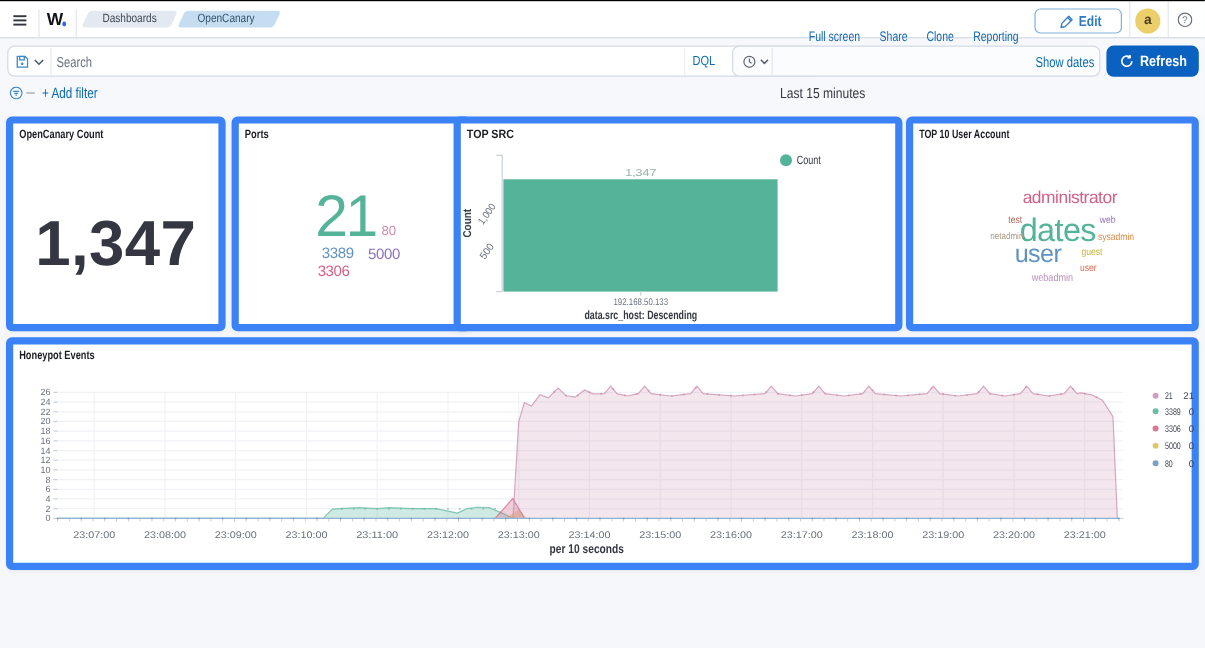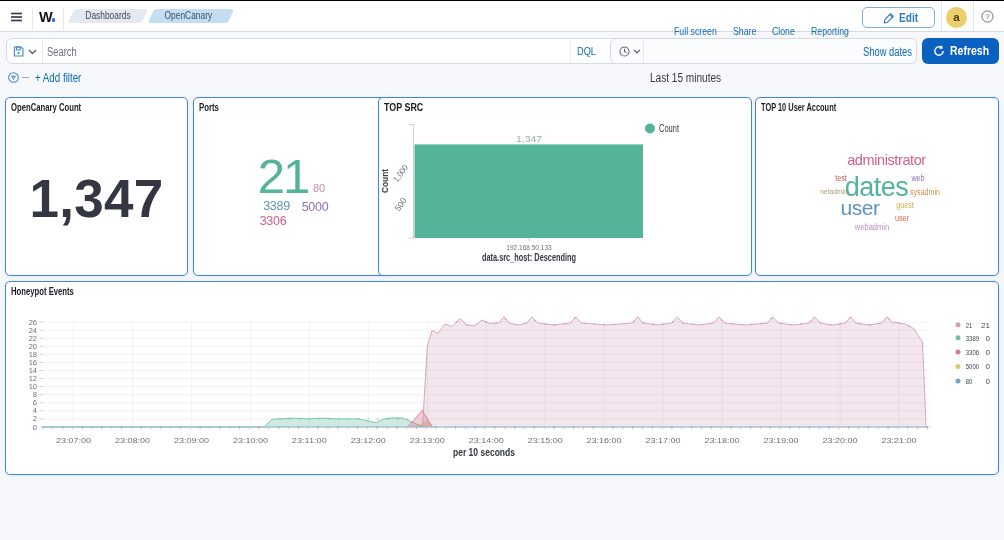--- a/index.html
+++ b/index.html
@@ -9,21 +9,21 @@
 #topline { position:absolute; top:0; left:0; width:1004px; height:1px; background:#000; z-index:50;}
 #header { position:absolute; top:1px; left:0; width:1004px; height:30.5px; background:#fff; border-bottom:1px solid #d3dae6; z-index:10;}
 .sep { position:absolute; width:1px; background:#e3e7ee; }
 .navlink { position:absolute; font-size:11.5px; color:#1569ae; top:24px; }
 .navlink .cond { transform:scaleX(0.76); }
 .crumb { position:absolute; height:14px; line-height:14px; font-size:10px; font-weight:normal; top:8px; }
 .crumb .bg { position:absolute; top:0; left:0; right:0; bottom:0; border-radius:3px; transform:skewX(-25deg); }
 .crumb .tx { position:relative; text-align:center; }
 #qbar { position:absolute; top:31.5px; left:0; width:1004px; height:65px; background:#f6f8fb; }
 .input { position:absolute; background:#fff; border:1px solid #d3dae6; border-radius:6px; }
-.panel { position:absolute; background:#fff; border:1px solid #3b82f6; border-radius:5px; box-shadow:0 1px 3px rgba(152,162,179,0.12); }
+.panel { position:absolute; background:#fff; border:6px solid #3b82f6; border-radius:5px; box-shadow:0 1px 3px rgba(152,162,179,0.12); }
 .ptitle { position:absolute; left:5px; top:3.5px; font-size:10px; font-weight:bold; color:#1a1c21; white-space:nowrap; transform-origin:0 0;}
 .tag { position:absolute; white-space:nowrap; line-height:1;}
 </style>
 </head>
 <body>
 <div id="topline"></div>
 
 <div id="header">
   <svg class="abs" style="left:10.5px;top:11px" width="12" height="12" viewBox="0 0 12 12">
       <rect x="0" y="0.7" width="11" height="1.6" fill="#343741"></rect>

